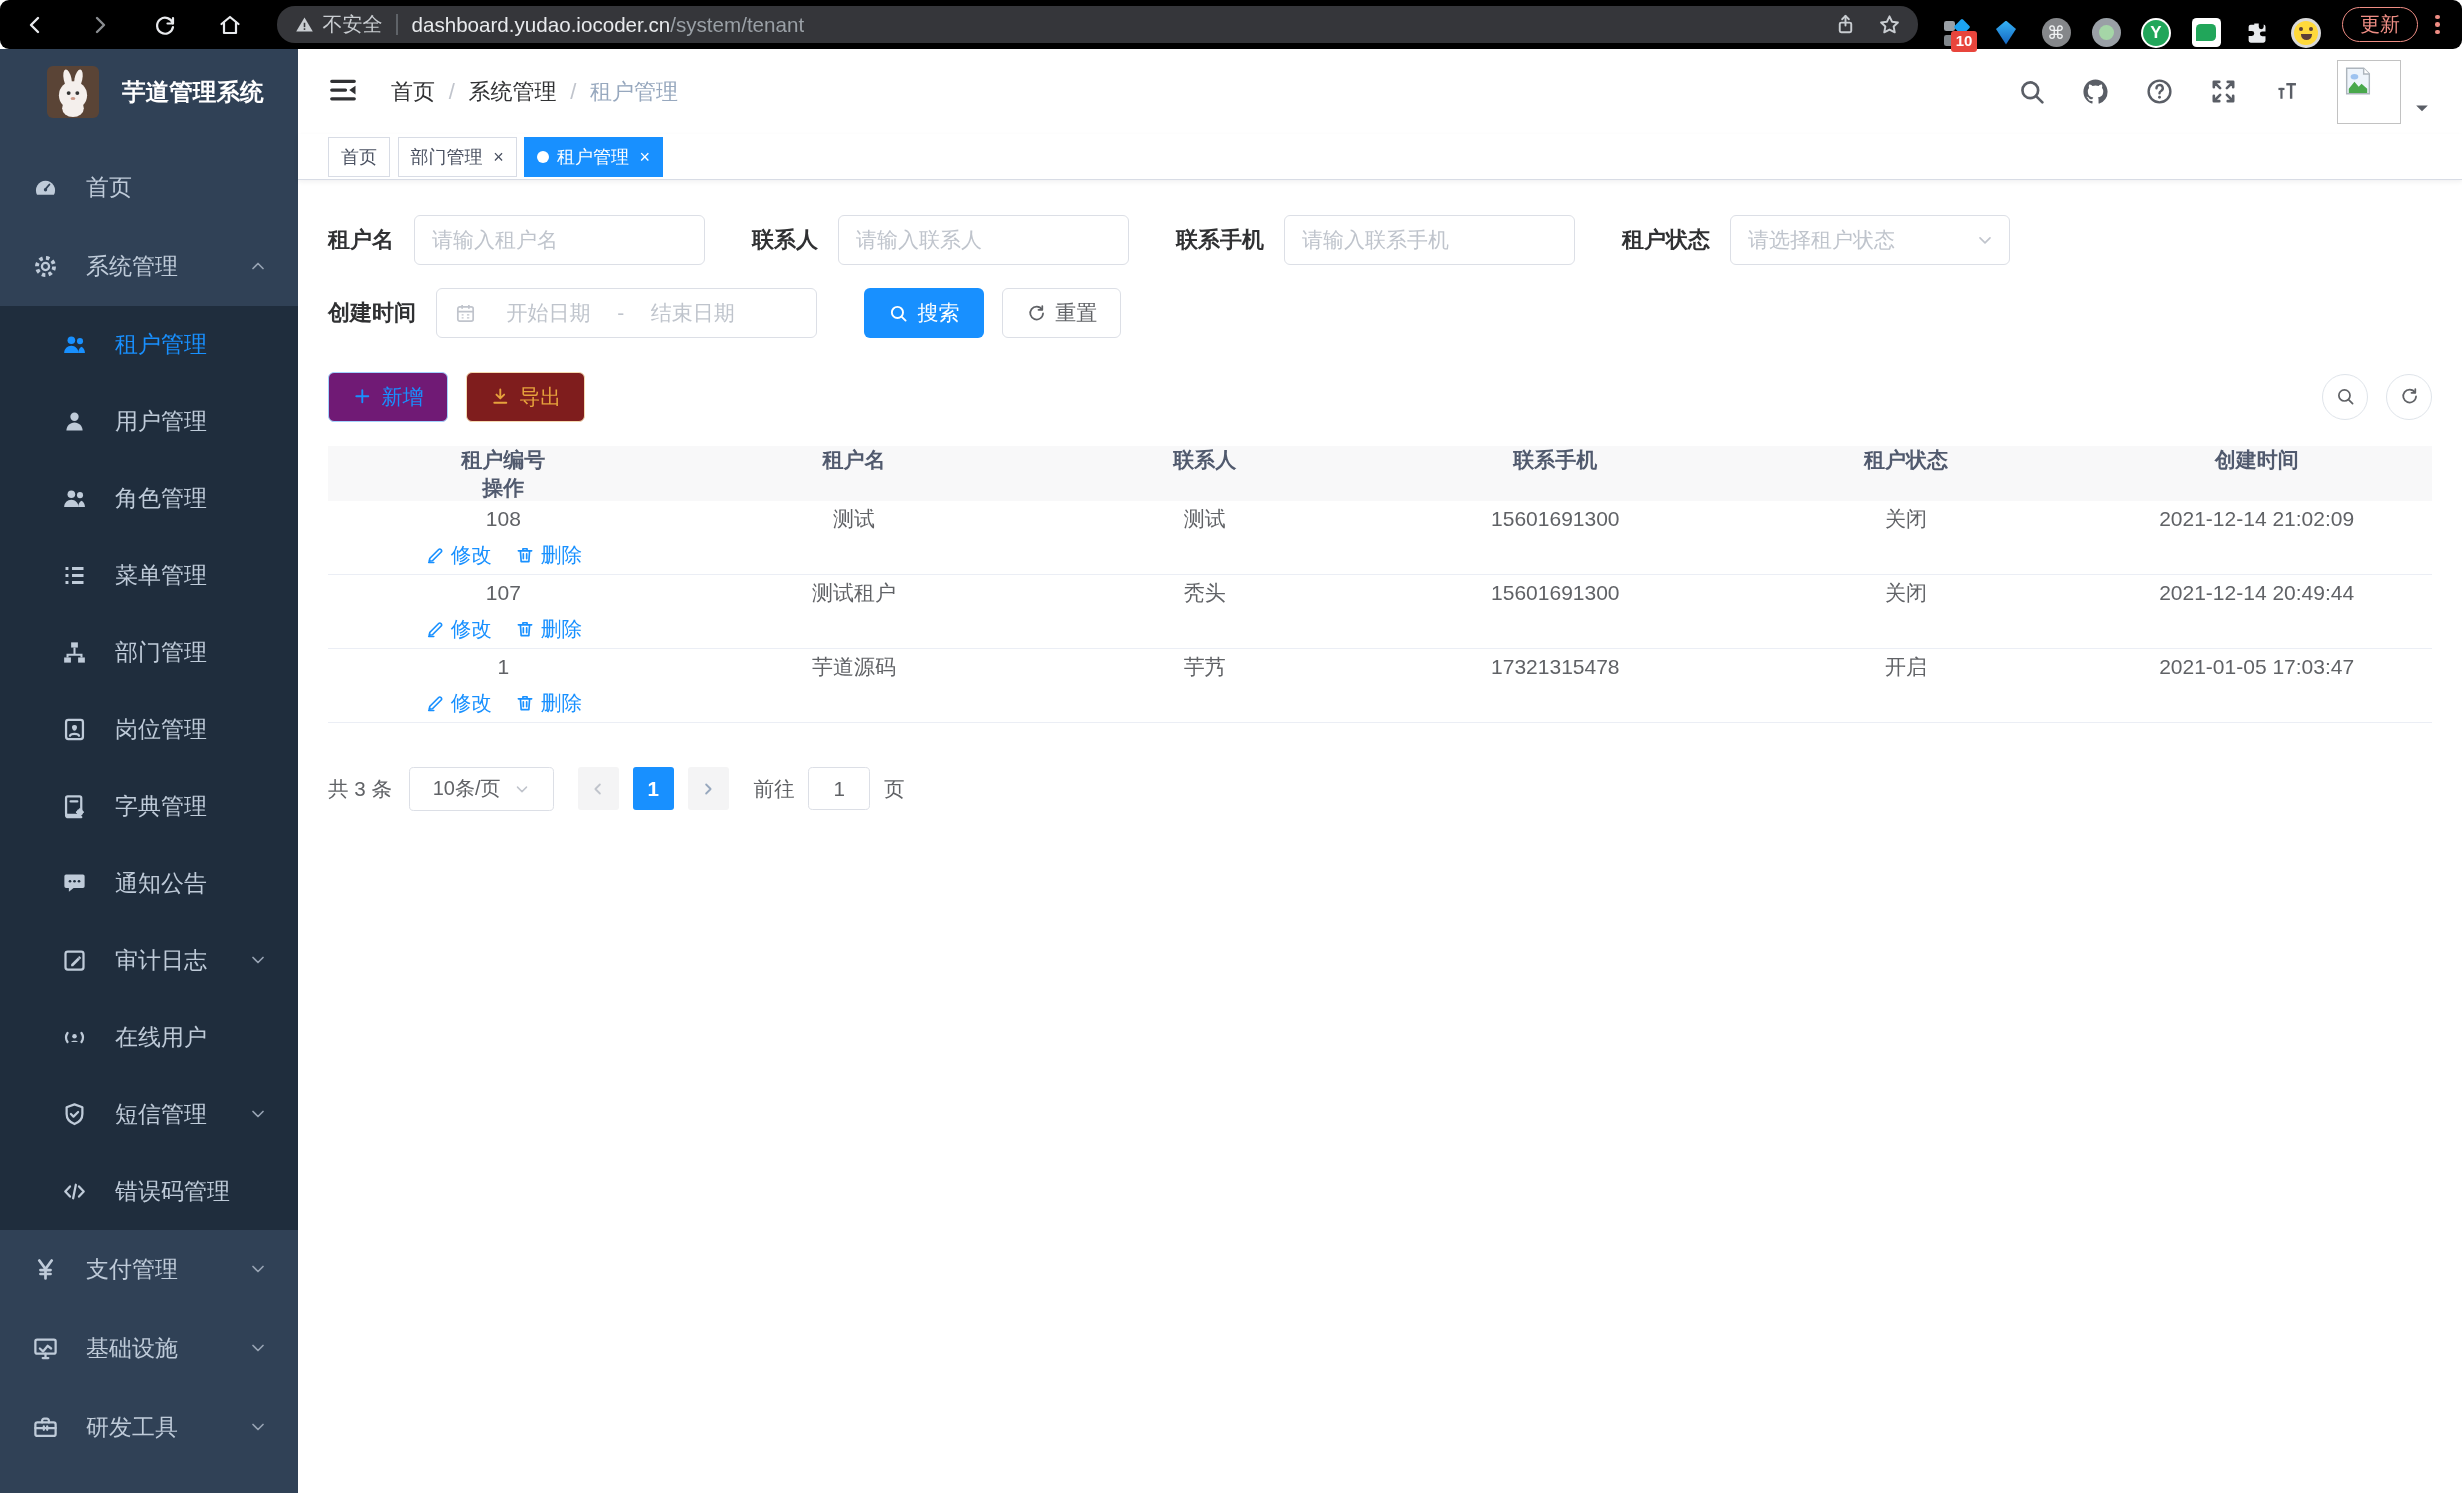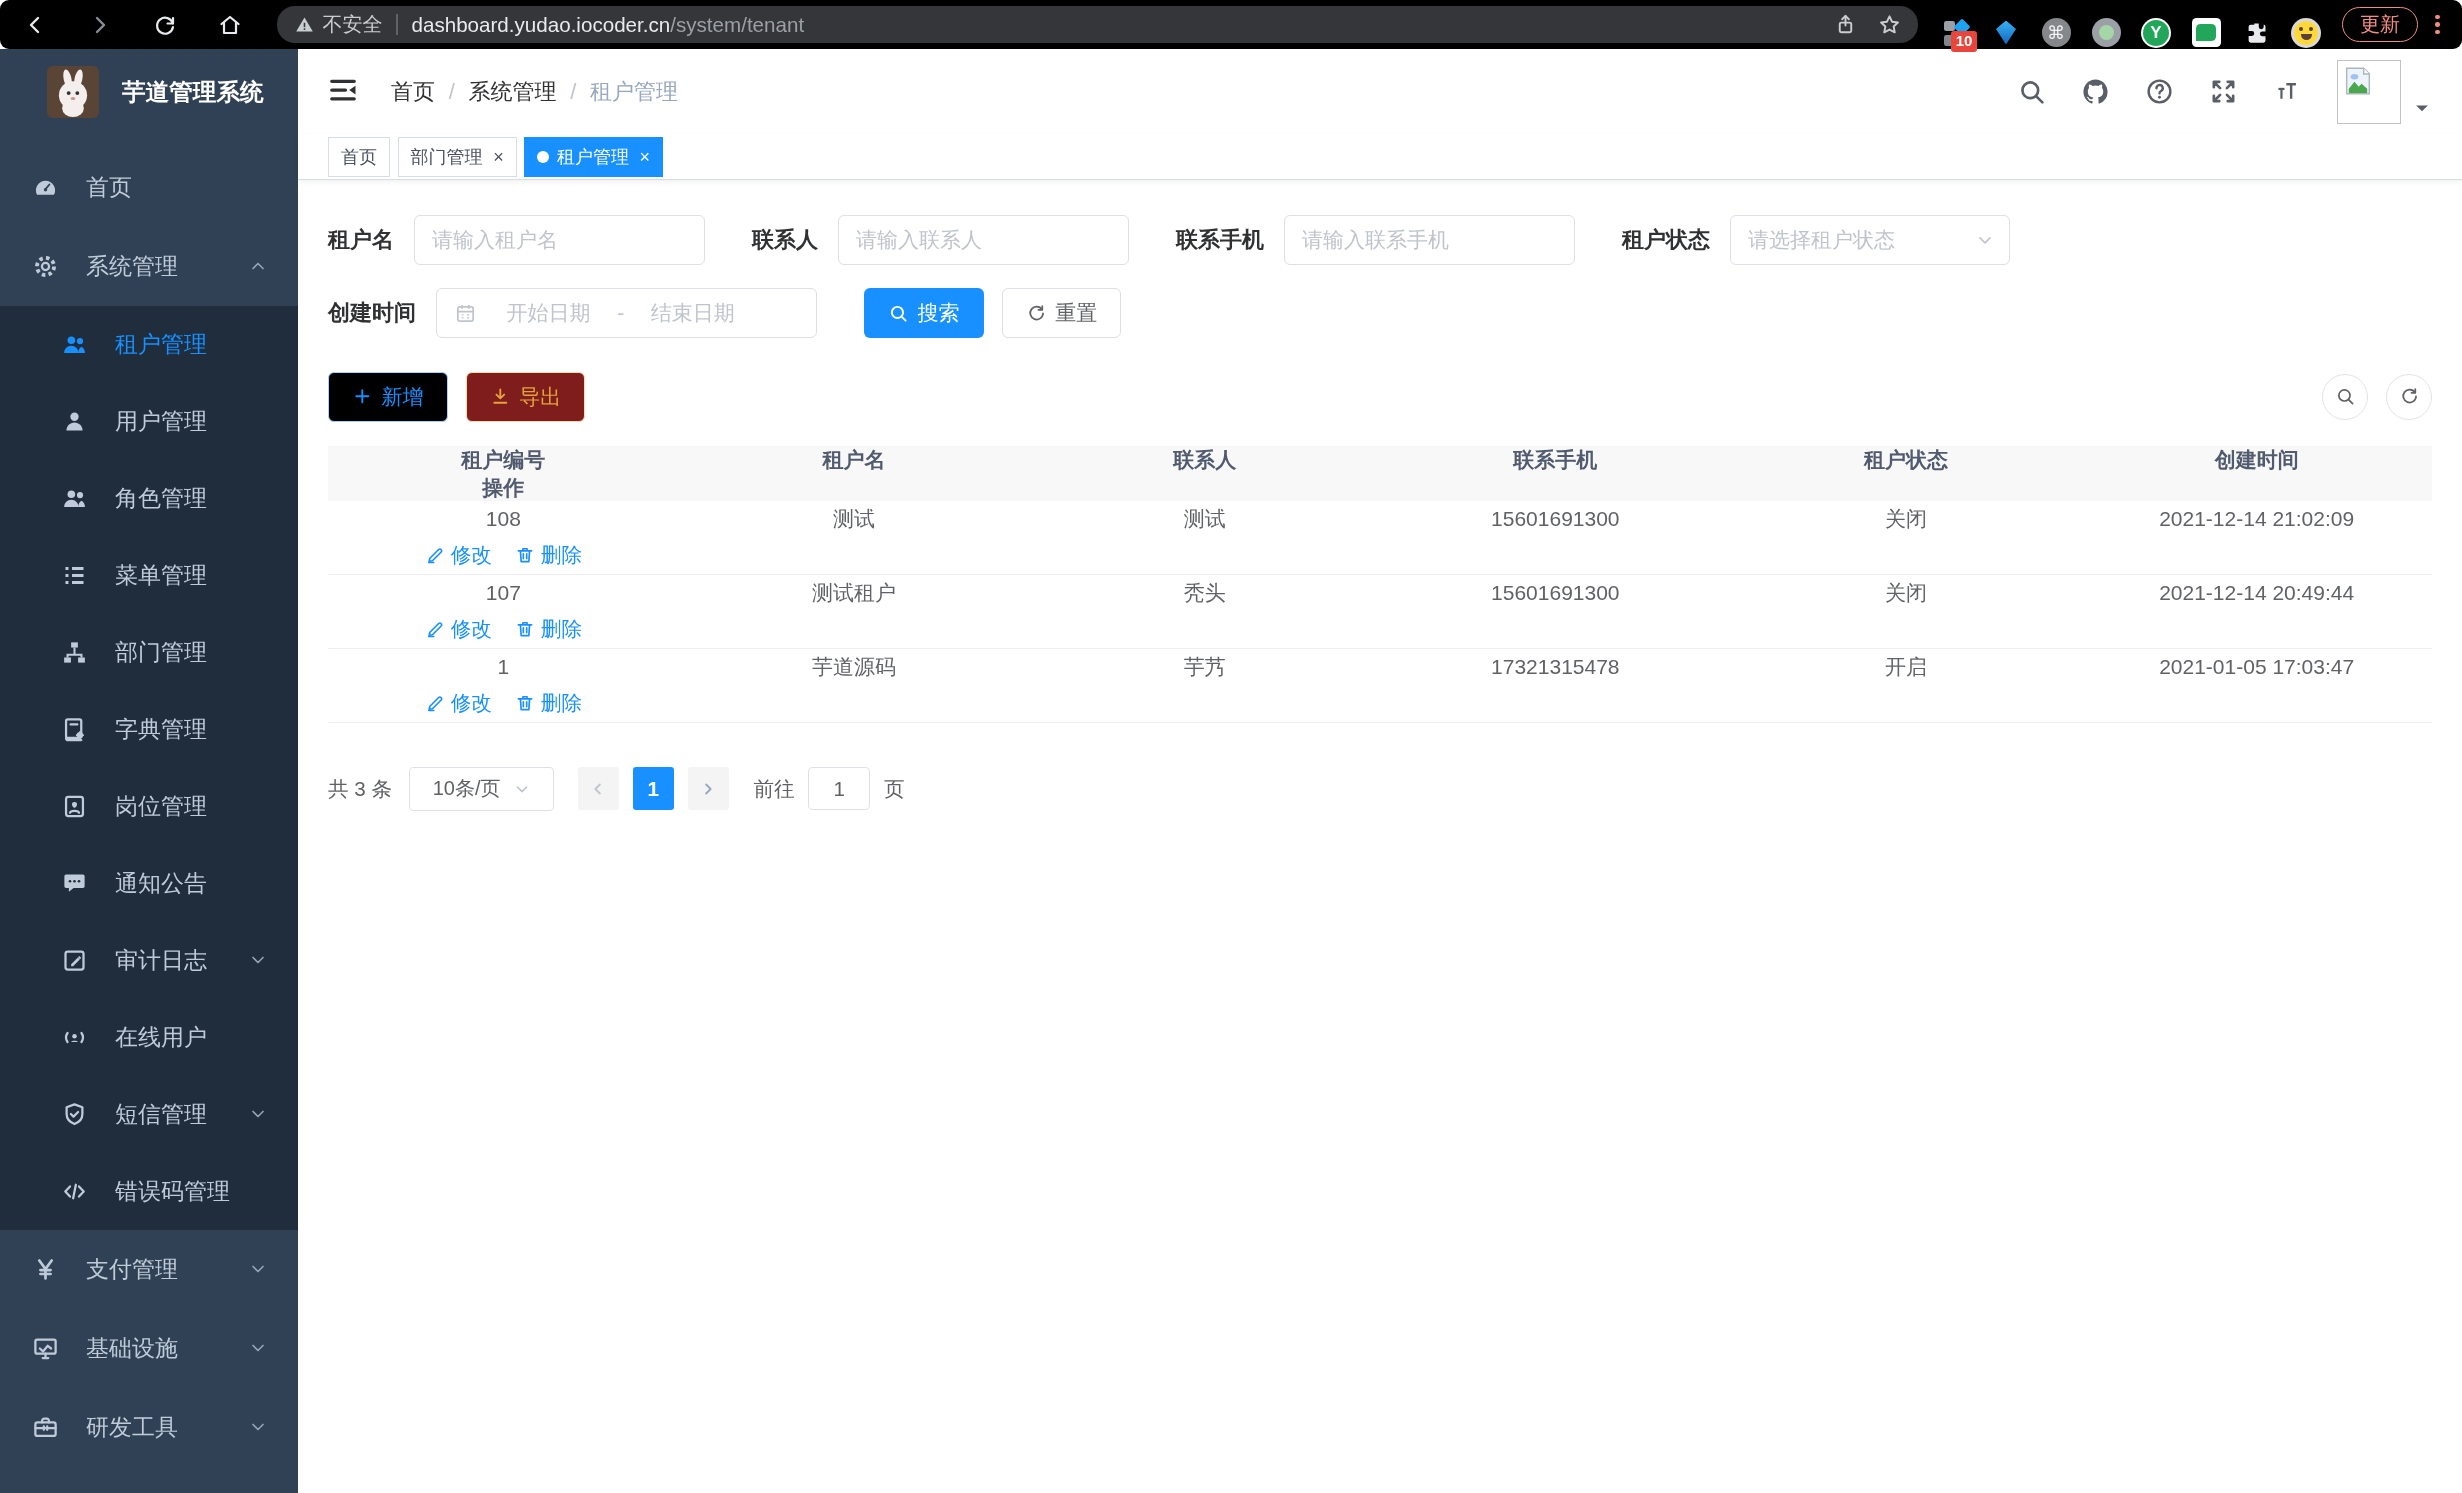--- a/index.html
+++ b/index.html
@@ -101,21 +101,21 @@
   .sel-arrow svg { width:20px; height:20px; }
   .w-date { width:381px; gap:4.6px; }
   .cal-icon { color:#c0c4cc; margin-right:6px; flex:none; }
   .cal-icon svg { width:23px; height:23px; }
   .w-date input { text-align:center; width:122px; }
   .date-sep { color:#bfc4cc; font-size:21px; padding:0 3px; }
   .btn { height:50px; border-radius:6px; border:1.5px solid transparent; font-size:21px; display:inline-flex; align-items:center; gap:9px; padding:0 23px; cursor:pointer; font-family:inherit; white-space:nowrap; }
   .btn svg { width:20.6px; height:20.6px; }
   .btn-primary { background:#1890ff; color:#fff; }
   .btn-plain { background:#fff; border-color:#dcdfe6; color:#606266; }
-  .btn-add { background:#000000; border-color:#a3d3ff; color:#1890ff; }
+  .btn-add { background:#701a75; border-color:#a3d3ff; color:#1890ff; }
   .btn-export { background:#7f1d1d; border-color:#f5dab1; color:#e6a23c; }
 
   .toolbar { display:flex; align-items:center; gap:18px; margin-top:10.7px; }
   .toolbar-right { margin-left:auto; display:flex; gap:18px; }
   .circle-btn { width:46px; height:46px; border-radius:50%; border:1.5px solid #dfe4ea; background:#fff; color:#606266; display:flex; align-items:center; justify-content:center; cursor:pointer; }
   .circle-btn svg { width:20.6px; height:20.6px; }
 
   
   .table { margin-top:24px; width:100%; }
   .thead, .trow { display:grid; grid-template-columns:repeat(6,1fr); align-items:center; }
@@ -332,38 +332,38 @@
                 <rect x="2.8" y="16.4" width="6" height="4.6"></rect>
                 <rect x="15.2" y="16.4" width="6" height="4.6"></rect>
                 <path d="M12 7.6v4M5.8 16.4v-2.4h12.4v2.4M12 11.6v2.4" stroke="currentColor" stroke-width="1.8" fill="none"></path>
               </svg>
             </span>
           <span class="mi-label">部门管理</span>
         </div>
         <div class="menu-item">
           <span class="mi-icon">
               <svg viewBox="0 0 24 24" fill="none" stroke="currentColor">
+                <rect x="4.5" y="3.5" width="15" height="17" rx="2" stroke-width="2"></rect>
+                <path d="M12 8c1.8 0 2.4 1.2 2.2 2.5-.2 1.4-1 2.6-2.2 2.6s-2-1.2-2.2-2.6C9.6 9.2 10.2 8 12 8z" fill="currentColor" stroke="none"></path>
+                <path d="M8 17.5c.6-2.2 7.4-2.2 8 0" stroke-width="2" stroke-linecap="round"></path>
+              </svg>
+            </span>
+          <span class="mi-label">岗位管理</span>
+        </div>
+        <div class="menu-item">
+          <span class="mi-icon">
+              <svg viewBox="0 0 24 24" fill="none" stroke="currentColor">
                 <rect x="4.5" y="3" width="13.5" height="16.5" rx="1.5" stroke-width="2"></rect>
                 <path d="M4.5 19.5a2 2 0 0 0 2 2H18" stroke-width="2" stroke-linecap="round"></path>
                 <path d="M8.5 7.5h6" stroke-width="2" stroke-linecap="round"></path>
                 <circle cx="16.8" cy="17" r="2.8" fill="currentColor" stroke="none"></circle>
                 <path d="M16.8 13.5v7M13.3 17h7" stroke-width="1.4"></path>
               </svg>
             </span>
           <span class="mi-label">字典管理</span>
-        </div>
-        <div class="menu-item">
-          <span class="mi-icon">
-              <svg viewBox="0 0 24 24" fill="none" stroke="currentColor">
-                <rect x="4.5" y="3.5" width="15" height="17" rx="2" stroke-width="2"></rect>
-                <path d="M12 8c1.8 0 2.4 1.2 2.2 2.5-.2 1.4-1 2.6-2.2 2.6s-2-1.2-2.2-2.6C9.6 9.2 10.2 8 12 8z" fill="currentColor" stroke="none"></path>
-                <path d="M8 17.5c.6-2.2 7.4-2.2 8 0" stroke-width="2" stroke-linecap="round"></path>
-              </svg>
-            </span>
-          <span class="mi-label">岗位管理</span>
         </div>
         <div class="menu-item">
           <span class="mi-icon">
               <svg viewBox="0 0 24 24" fill="currentColor">
                 <path d="M4.5 4h15A1.5 1.5 0 0 1 21 5.5v9a1.5 1.5 0 0 1-1.5 1.5H11.2L7 19.4V16H4.5A1.5 1.5 0 0 1 3 14.5v-9A1.5 1.5 0 0 1 4.5 4z"></path>
                 <circle cx="8" cy="10" r="1.2" fill="#1f2d3d"></circle>
                 <circle cx="12" cy="10" r="1.2" fill="#1f2d3d"></circle>
                 <circle cx="16" cy="10" r="1.2" fill="#1f2d3d"></circle>
               </svg>
             </span>

